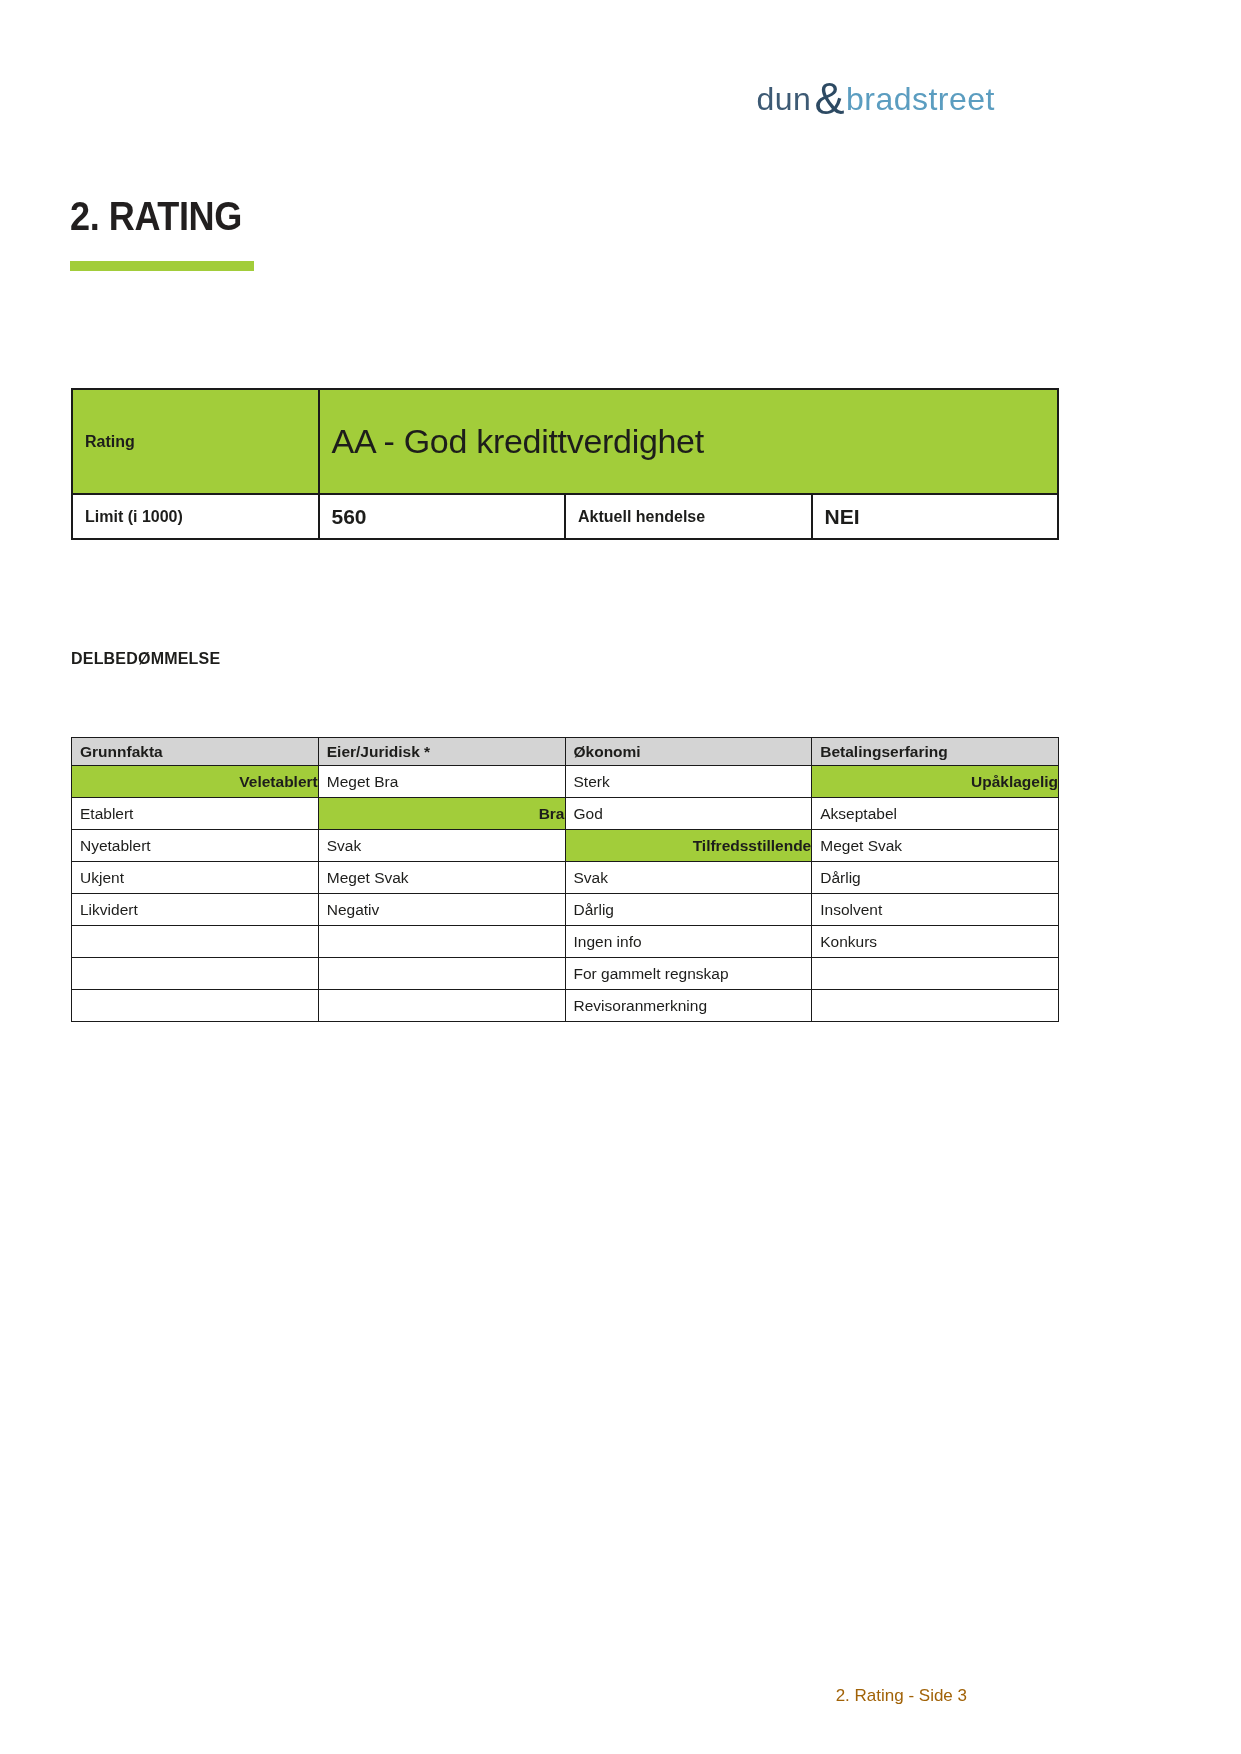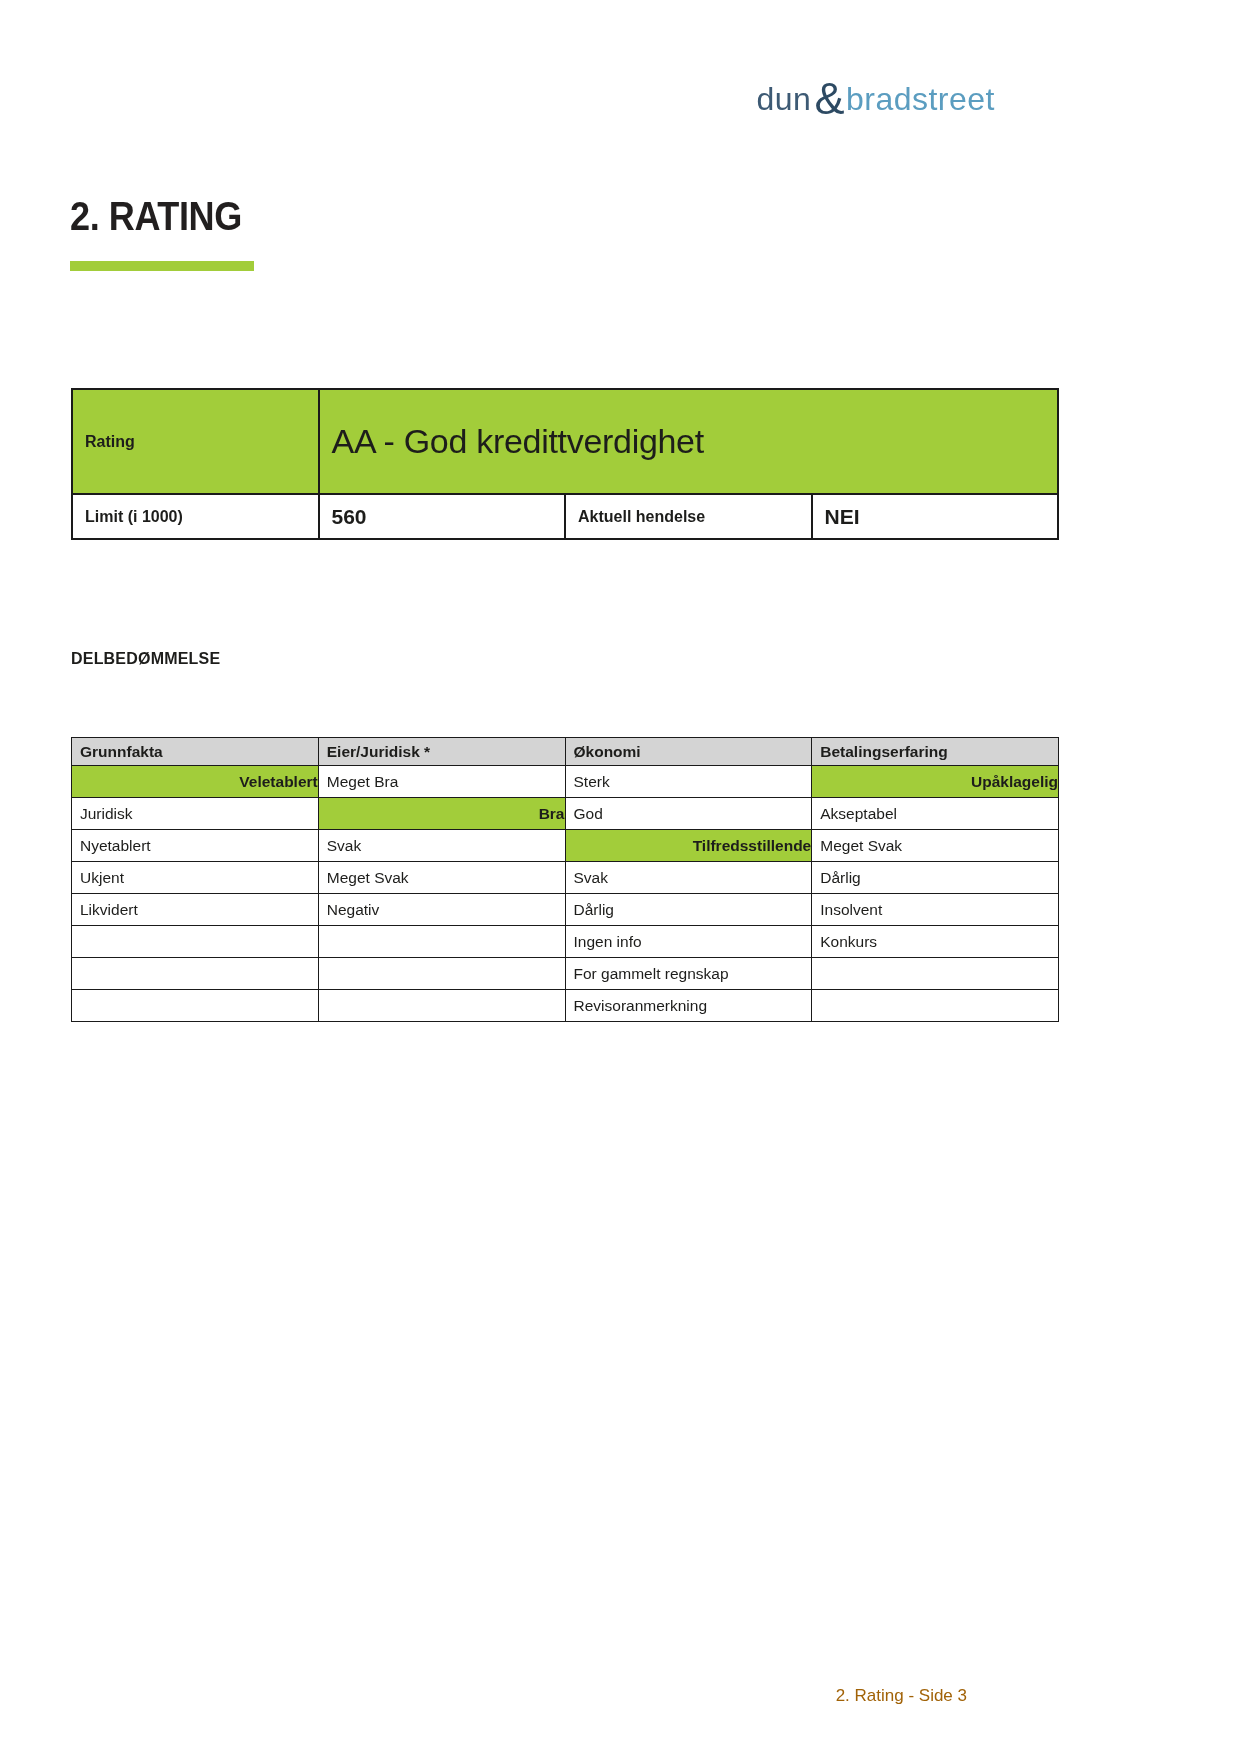--- a/index.html
+++ b/index.html
@@ -127,21 +127,21 @@
         </tr>
     </thead>
     <tbody>
         <tr>
           <td class="hl" style="background: rgb(162, 205, 58);">Veletablert</td>
           <td>Meget Bra</td>
           <td>Sterk</td>
           <td class="hl" style="background: rgb(162, 205, 58);">Upåklagelig</td>
         </tr>
         <tr>
-          <td>Juridisk</td>
+          <td>Etablert</td>
           <td class="hl" style="background: rgb(162, 205, 58);">Bra</td>
           <td>God</td>
           <td>Akseptabel</td>
         </tr>
         <tr>
           <td>Nyetablert</td>
           <td>Svak</td>
           <td class="hl" style="background: rgb(162, 205, 58);">Tilfredsstillende</td>
           <td>Meget Svak</td>
         </tr>

